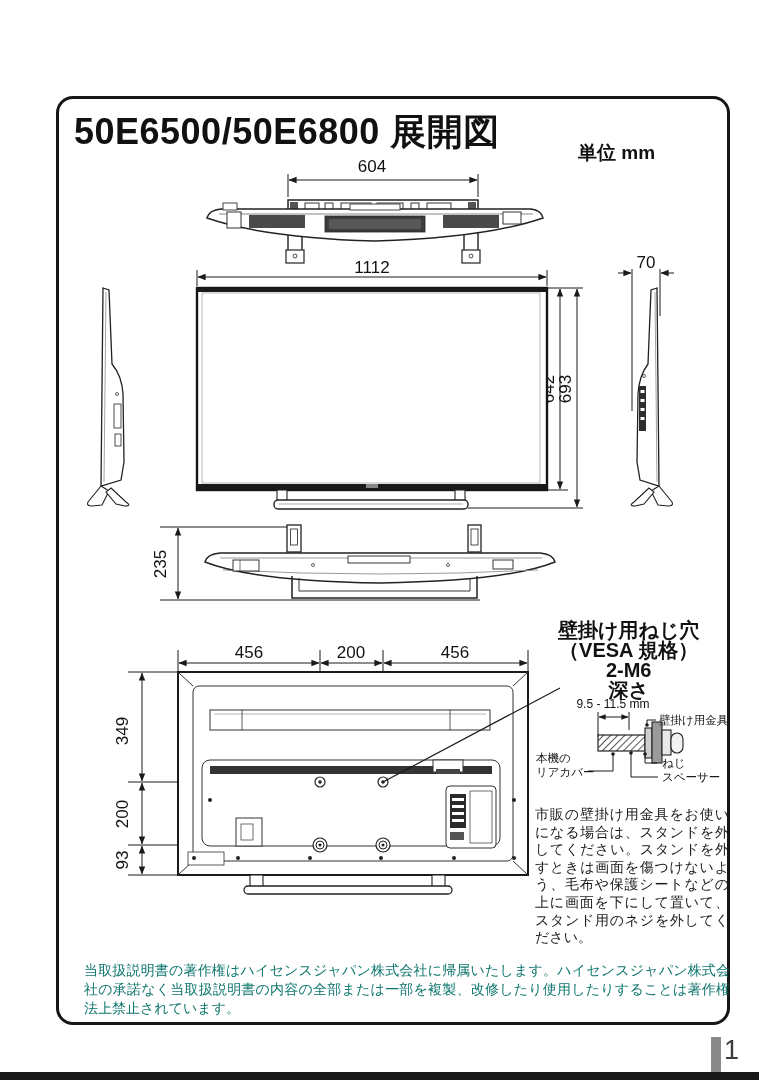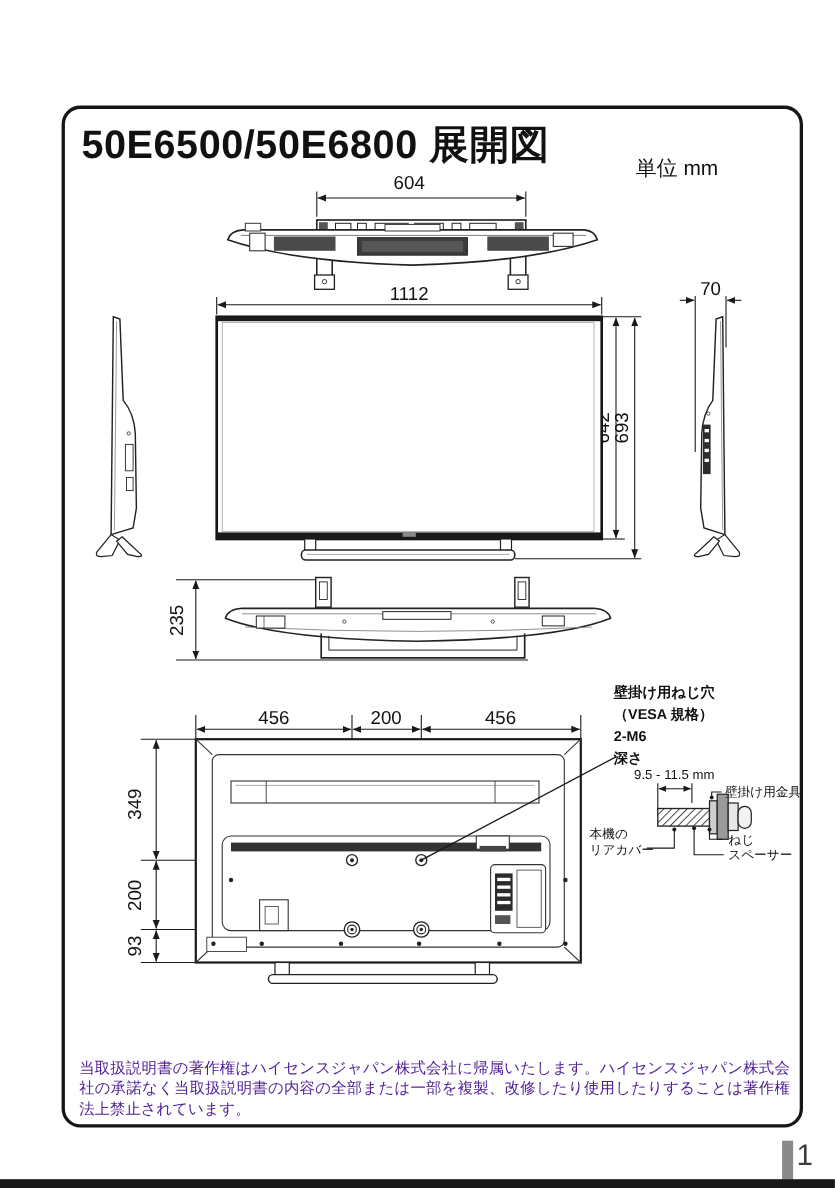--- a/index.html
+++ b/index.html
@@ -10,41 +10,41 @@
   }
   .frame {
     position:absolute; left:56px; top:96px; width:674px; height:929px;
     border:3px solid #161616; border-radius:17px; background:#fff;
   }
   .title {
     position:absolute; left:74px; top:108px; font-size:36px; font-weight:bold;
     letter-spacing:0.5px; color:#111;
   }
   .unit {
-    position:absolute; left:578px; top:140px; font-size:19px; font-weight:400; color:#111;
+    position:absolute; left:578px; top:140px; font-size:19px; font-weight:700; color:#111;
   }
   svg { position:absolute; overflow:visible; }
   .svg-top    { left:185px; top:152px; }
   .svg-front  { left:78px;  top:256px; }
   .svg-bottom { left:148px; top:520px; }
   .svg-rear   { left:98px;  top:636px; }
   .svg-screw  { left:528px; top:690px; }
   .dim-text { font-family:"Liberation Sans","DejaVu Sans",sans-serif; font-size:17px; fill:#111; }
   .lbl-text { font-family:"Liberation Sans","DejaVu Sans",sans-serif; font-size:11.5px; fill:#111; }
   .vesa-block {
-    position:absolute; left:558px; top:620px; font-size:13px; font-weight:600;
-    line-height:20px; color:#111; white-space:nowrap;
+    position:absolute; left:558px; top:620px; font-size:20px; font-weight:600;
+    line-height:20px; color:#111; white-space:nowrap;text-align:center;
   }
   .note {
     position:absolute; left:535px; top:806px; width:194px; font-size:14px;
     line-height:17.6px; color:#1a1a1a; text-align:justify;
   }
   .copyright {
-    position:absolute; left:72px; top:961px; width:646px; font-size:14px;
-    line-height:19px; color:#4c1d95; text-align:justify;
+    position:absolute; left:84px; top:961px; width:646px; font-size:14px;
+    line-height:19px; color:#0f766e; text-align:justify;
   }
   .pagenum-bar { position:absolute; left:711px; top:1037px; width:10px; height:36px; background:#8a8a8a; }
   .pagenum { position:absolute; left:724px; top:1035px; font-size:27px; color:#3c3c3c; }
   .bottom-band { position:absolute; left:0; top:1072px; width:759px; height:8px; background:#191919; }
 </style>
 </head>
 <body>
 
 <div class="page">
   <div class="frame"></div>
@@ -329,18 +329,19 @@
       <polyline points="130,87 103,87 103,64"></polyline>
         <circle cx="103" cy="63" r="1.8" fill="#1a1a1a" stroke="none"></circle>
     </g>
     <text class="lbl-text" x="131" y="34">壁掛け用金具</text>
     <text class="lbl-text" x="8" y="72">本機の</text>
     <text class="lbl-text" x="8" y="86">リアカバー</text>
     <text class="lbl-text" x="134" y="77">ねじ</text>
     <text class="lbl-text" x="134" y="91">スペーサー</text>
   </svg>
 
+  <div class="note">市販の壁掛け用金具をお使いになる場合は、スタンドを外してください。スタンドを外すときは画面を傷つけないよう、毛布や保護シートなどの上に画面を下にして置いて、スタンド用のネジを外してください。</div>
   <div class="copyright">当取扱説明書の著作権はハイセンスジャパン株式会社に帰属いたします。ハイセンスジャパン株式会社の承諾なく当取扱説明書の内容の全部または一部を複製、改修したり使用したりすることは著作権法上禁止されています。</div>
 
   <div class="pagenum-bar"></div>
   <div class="pagenum">1</div>
   <div class="bottom-band"></div>
 </div>
 
 </body></html>

